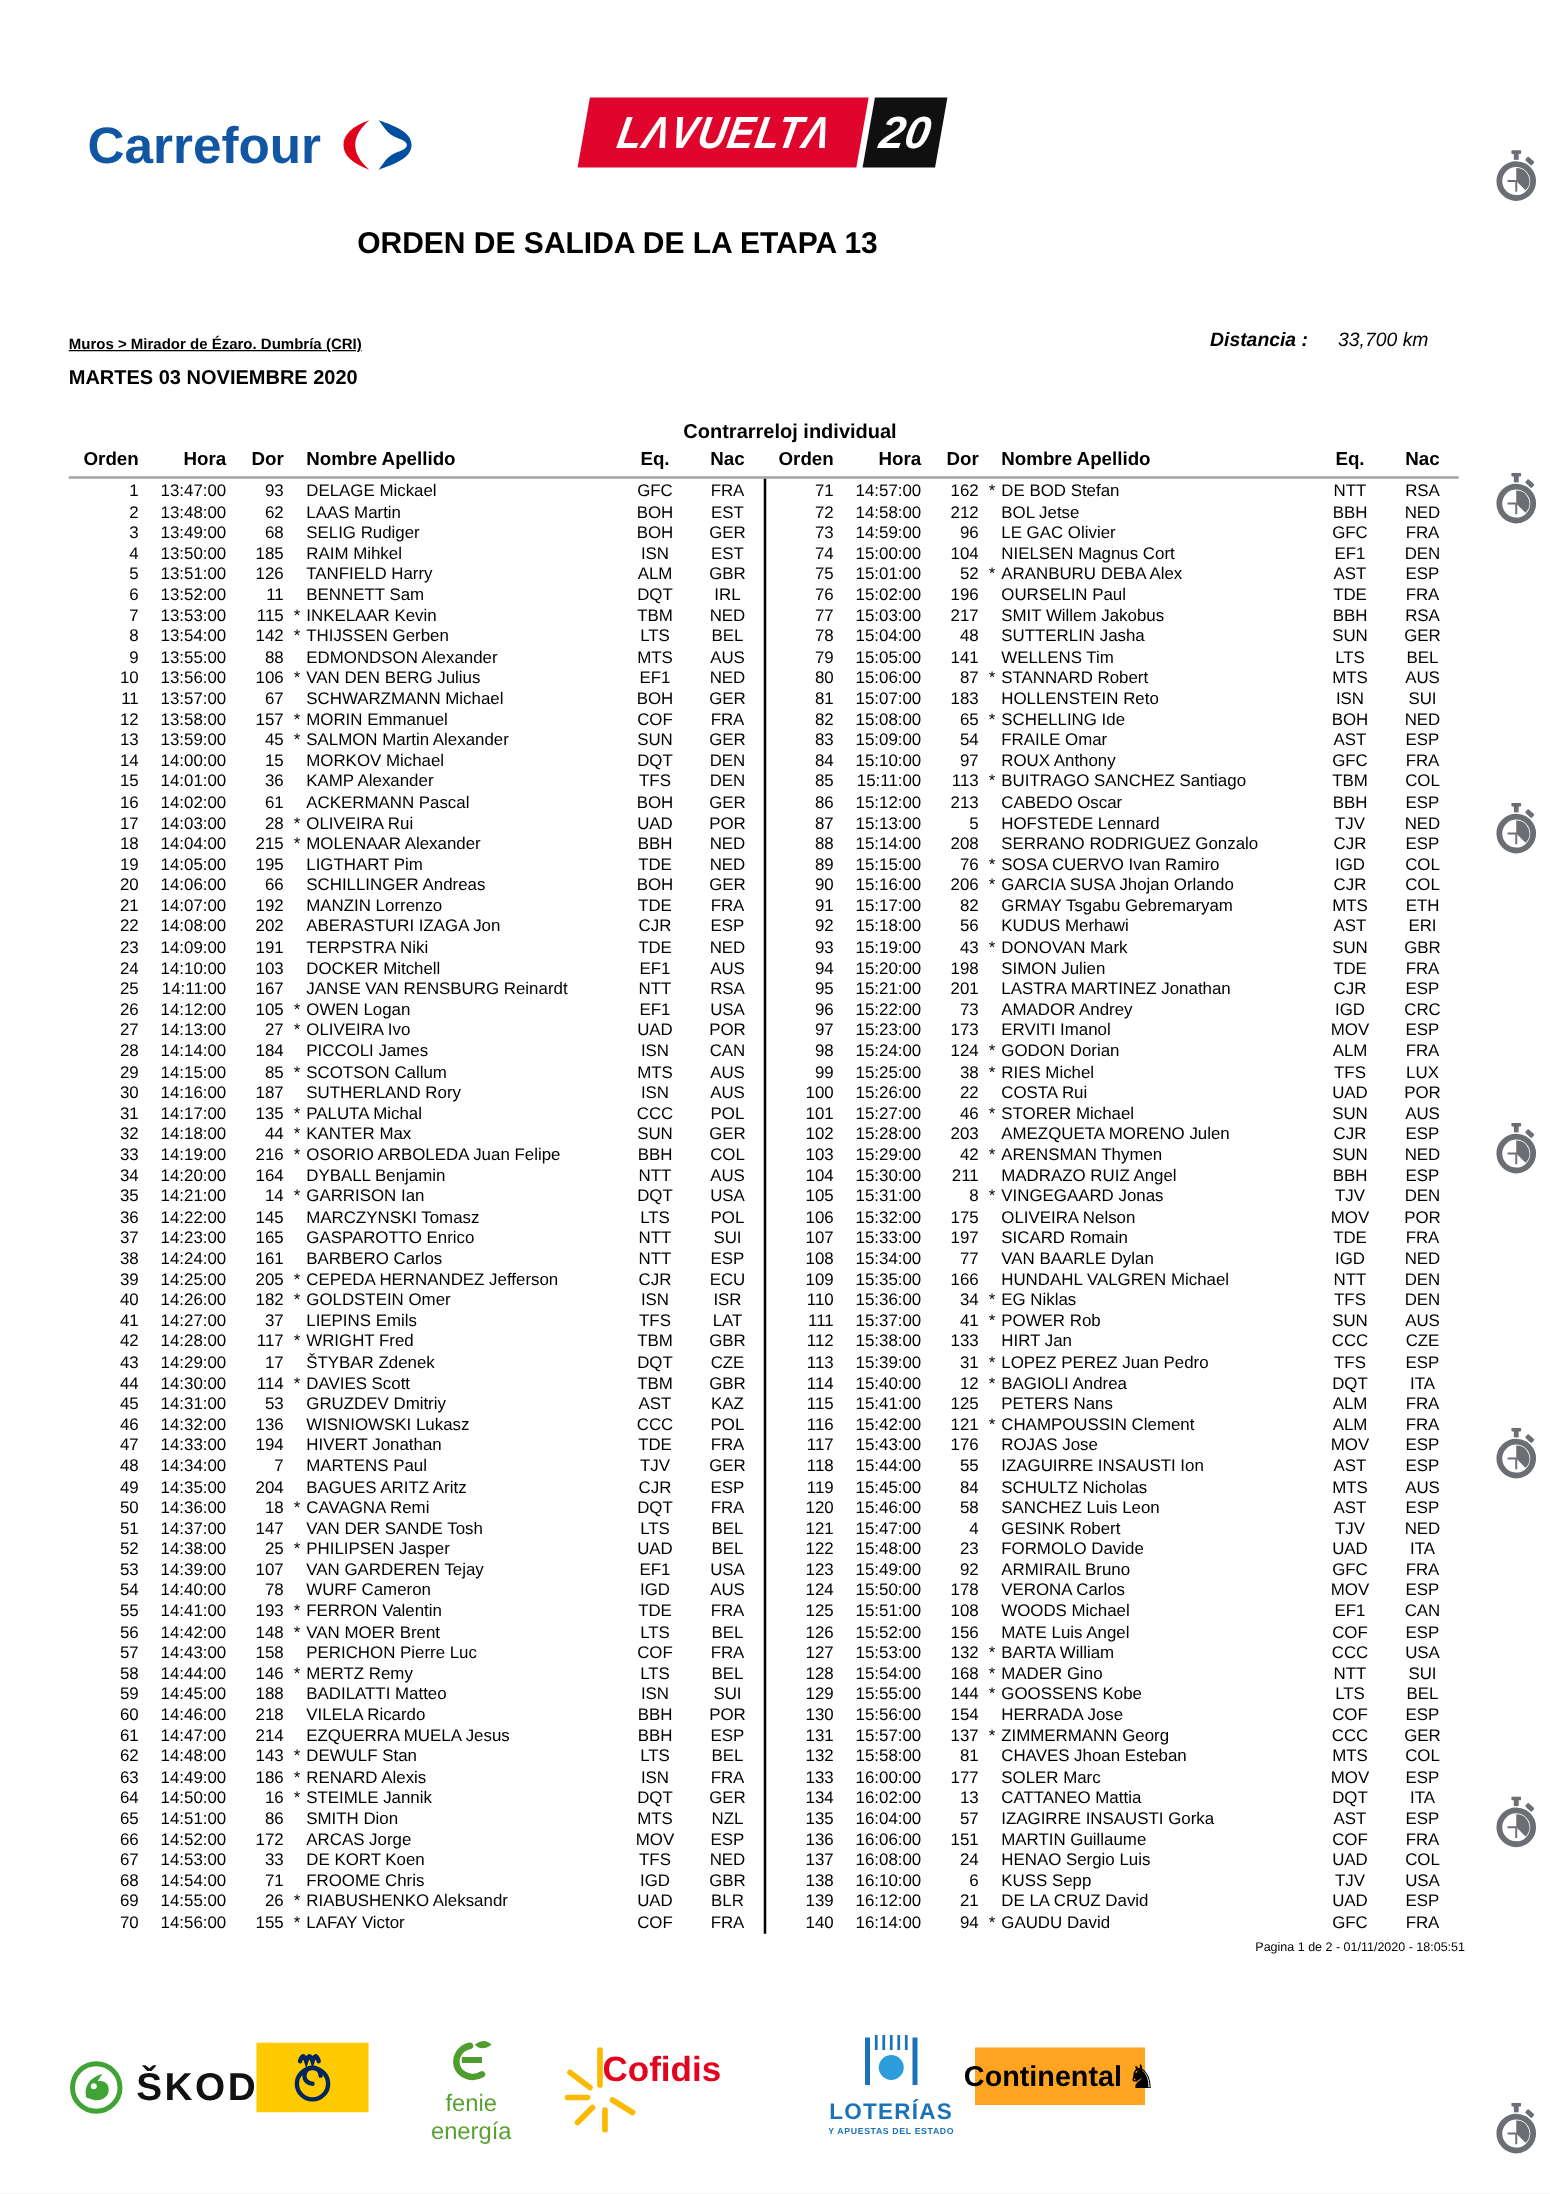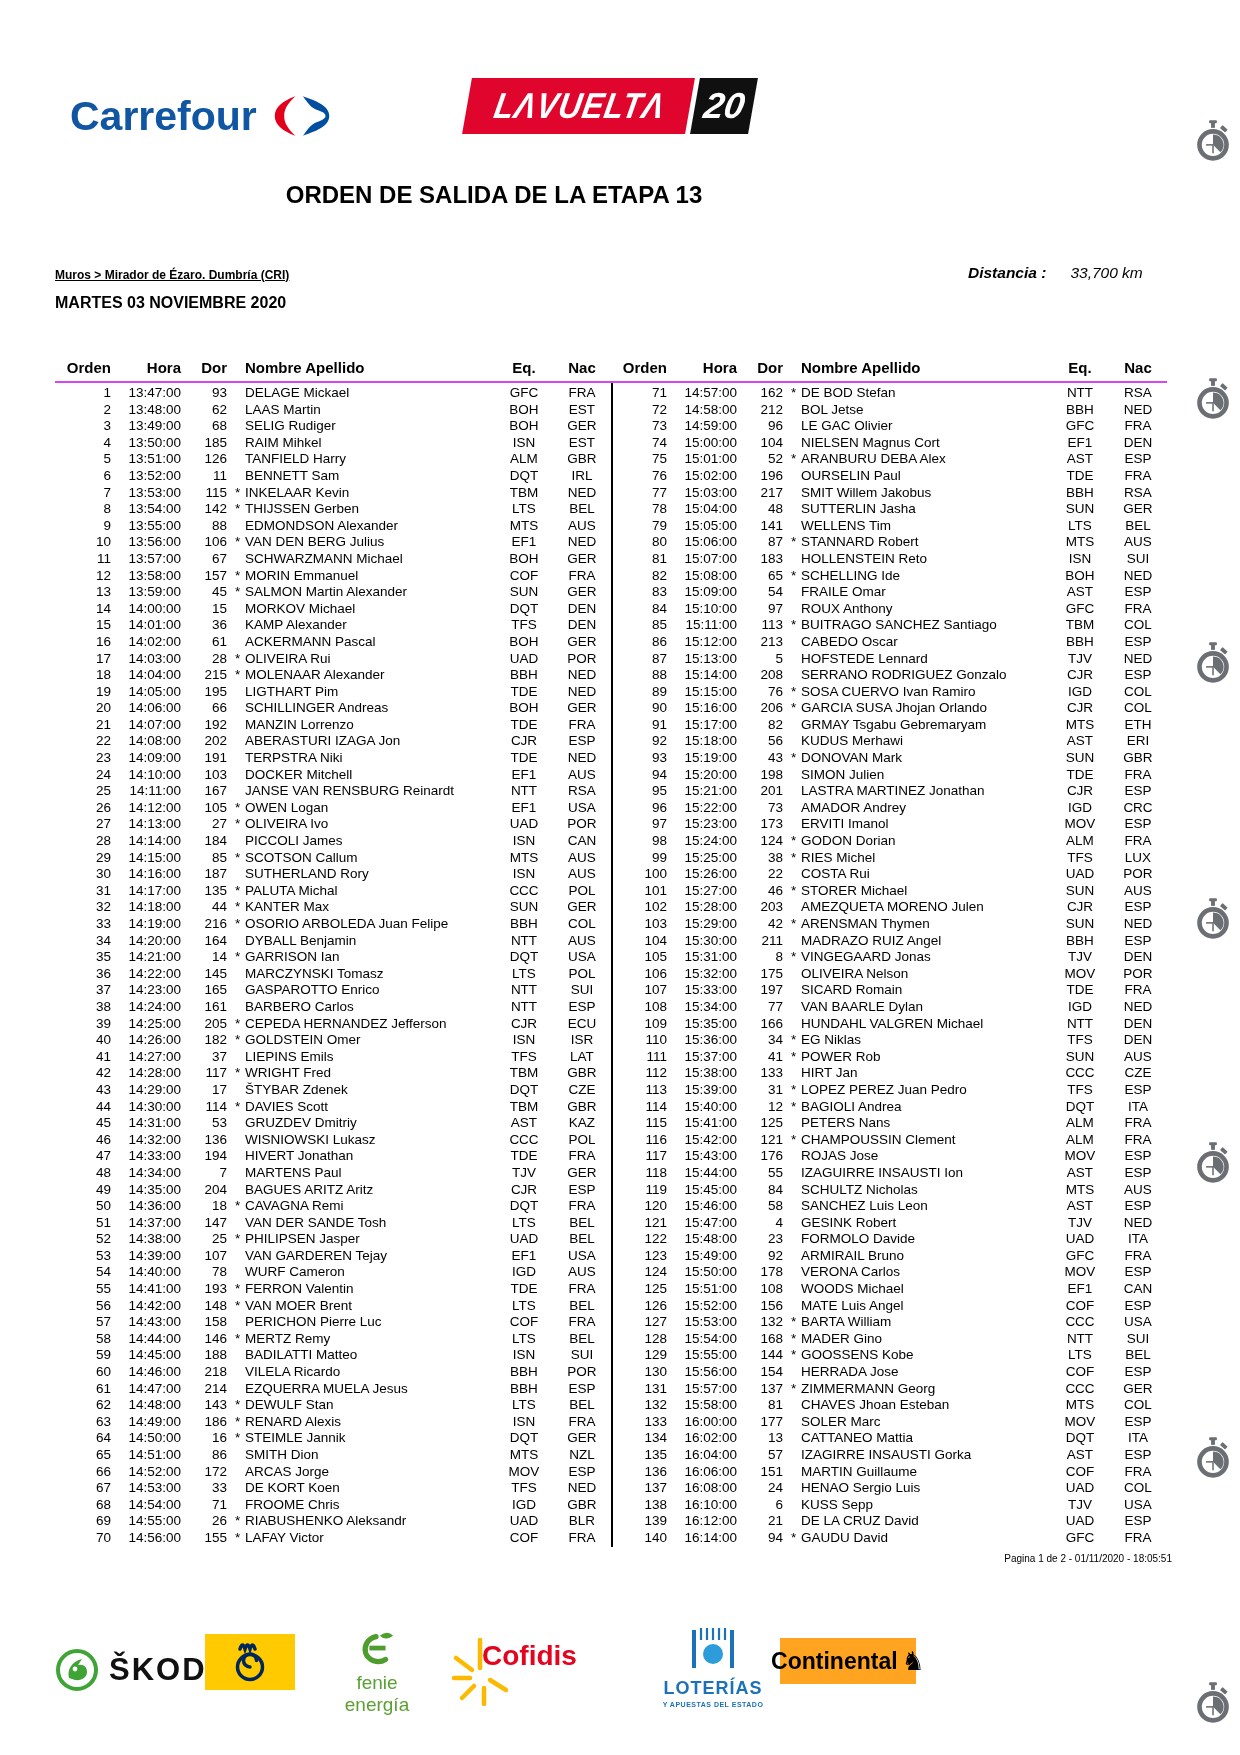--- a/index.html
+++ b/index.html
@@ -17,21 +17,21 @@
   .lv-black{background:#101010; color:#fff; margin-left:5px; width:58px; height:56px; display:flex; align-items:center; justify-content:center;}
   .lv-black span{font-size:36px; font-weight:bold; font-style:italic;}
   .doc-title{position:absolute; left:0; top:181px; width:988px; text-align:center; font-size:24px; font-weight:bold;}
   .route{position:absolute; left:55px; top:268px; font-size:12px; font-weight:bold; text-decoration:underline;}
   .date-line{position:absolute; left:55px; top:294px; font-size:16px; font-weight:bold;}
   .distance{position:absolute; left:968px; top:264px; font-size:15.5px; font-style:italic;}
   .distance .dl{font-weight:bold; margin-right:24px;}
   .subtitle{position:absolute; left:80px; top:337px; width:1104px; text-align:center; font-size:16px; font-weight:bold;}
   
   .ttable{position:absolute; left:55px; top:359px; width:1112px;}
-  .thead{display:flex; border-bottom:2px solid #d946ef; padding-bottom:1px;}
+  .thead{display:flex; border-bottom:2px solid #a3a3a3; padding-bottom:1px;}
   .tbodies{display:flex; padding-top:2px; position:relative;}
   .thalf{width:556px;}
   .hrow,.trow{display:grid; grid-template-columns:56px 70px 46px 1fr 58px 58px; align-items:baseline;}
   .hrow{height:21px;}
   .hrow .c{font-size:15px; font-weight:bold;}
   .trow{height:16.6px; line-height:16.6px;}
   .trow .c{font-size:13.5px; white-space:nowrap; overflow:visible;}
   .c.orden,.c.hora,.c.dor{text-align:right;}
   .c.nombre{text-align:left; padding-left:18px; position:relative;}
   .c.nombre .star{position:absolute; left:8px;}
@@ -120,20 +120,21 @@
   <svg class="sw" style="left:1196px;top:1682px">
       <use href="#sw-sym"></use>
     </svg>
 
   <div class="doc-title">ORDEN DE SALIDA DE LA ETAPA 13</div>
   <div class="route">Muros &gt; Mirador de Ézaro. Dumbría (CRI)</div>
   <div class="date-line">MARTES 03 NOVIEMBRE 2020</div>
   <div class="distance">
     <span class="dl">Distancia :</span><span class="dv">33,700 km</span>
   </div>
+  <div class="subtitle">Contrarreloj individual</div>
 
   <div class="ttable">
     <div class="thead">
       <div class="thalf hrow">
         <span class="c orden">Orden</span>
         <span class="c hora">Hora</span>
         <span class="c dor">Dor</span>
         <span class="c nombre">Nombre Apellido</span>
         <span class="c eq">Eq.</span>
         <span class="c nac">Nac</span>

